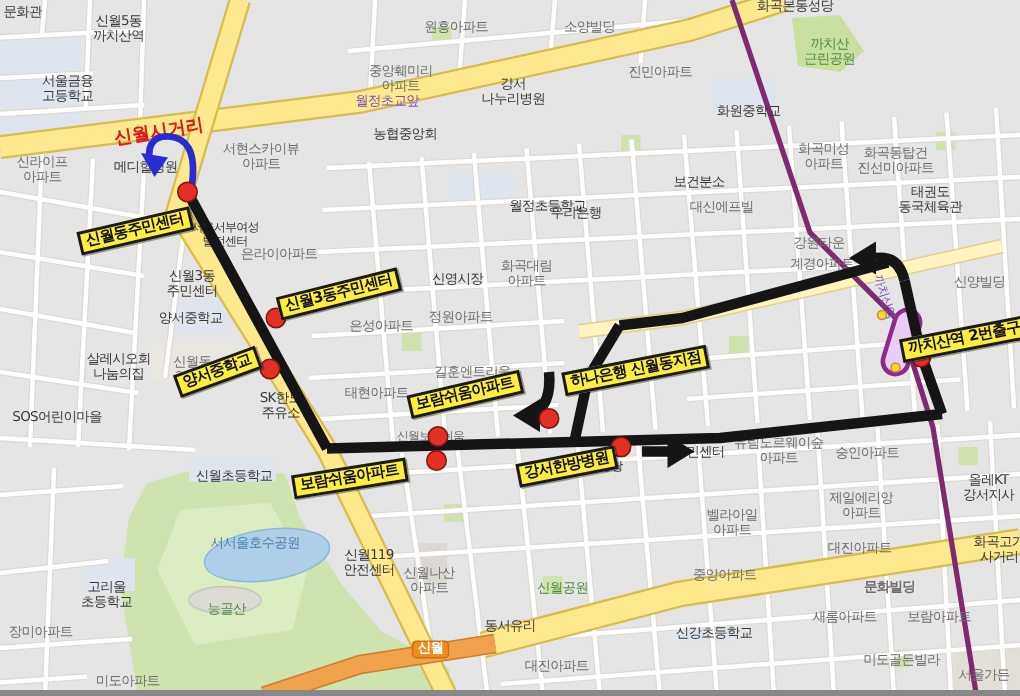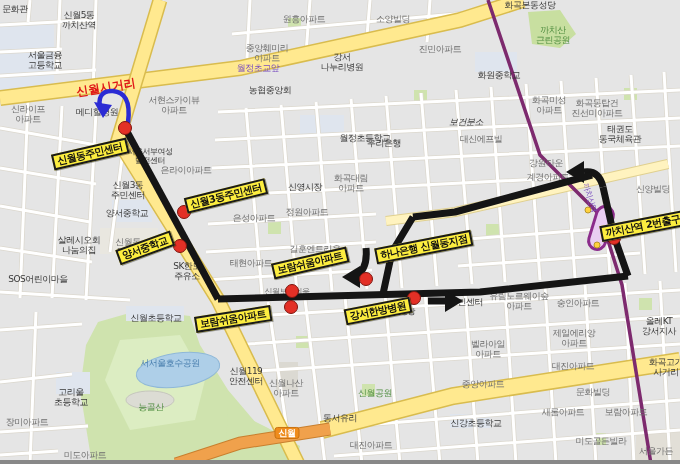--- a/index.html
+++ b/index.html
@@ -120,21 +120,21 @@
       <div class="poi cd" style="left: 530px; top: 5px; transform: translate(-50%, -50%) rotate(0deg);">화곡본동성당</div>
       <div class="poi cgr" style="left: 553px; top: 35px; transform: translate(-50%, -50%) rotate(0deg);">까치산
 근린공원</div>
       <div class="poi cd" style="left: 499px; top: 75px; transform: translate(-50%, -50%) rotate(0deg);">화원중학교</div>
       <div class="poi cg" style="left: 549px; top: 105px; transform: translate(-50%, -50%) rotate(0deg);">화곡미성
 아파트</div>
       <div class="poi cg" style="left: 597px; top: 108px; transform: translate(-50%, -50%) rotate(0deg);">화곡동탑건
 진선미아파트</div>
       <div class="poi cd" style="left: 620px; top: 134px; transform: translate(-50%, -50%) rotate(0deg);">태권도
 동국체육관</div>
-      <div class="poi cd" style="left: 466px; top: 122px; transform: translate(-50%, -50%) rotate(0deg); font-style: italic;">보건분소</div>
+      <div class="poi cd" style="left: 466px; top: 122px; transform: translate(-50%, -50%) rotate(0deg);">보건분소</div>
       <div class="poi cg" style="left: 481px; top: 139px; transform: translate(-50%, -50%) rotate(0deg);">대신에프빌</div>
       <div class="poi cd" style="left: 150px; top: 157px; font-size: 8px; transform: translate(-50%, -50%) rotate(0deg);">서울서부여성
 발전센터</div>
       <div class="poi cg" style="left: 186px; top: 170px; transform: translate(-50%, -50%) rotate(0deg);">은라이아파트</div>
       <div class="poi cd" style="left: 128px; top: 190px; transform: translate(-50%, -50%) rotate(0deg);">신월3동
 주민센터</div>
       <div class="poi cd" style="left: 127px; top: 213px; transform: translate(-50%, -50%) rotate(0deg);">양서중학교</div>
       <div class="poi cd" style="left: 79px; top: 245px; transform: translate(-50%, -50%) rotate(0deg);">살레시오회
 나눔의집</div>
       <div class="poi cg" style="left: 128px; top: 247px; transform: translate(-50%, -50%) rotate(0deg);">신월동
@@ -175,21 +175,21 @@
       <div class="poi cg" style="left: 574px; top: 338px; transform: translate(-50%, -50%) rotate(0deg);">제일에리앙
 아파트</div>
       <div class="poi cd" style="left: 659px; top: 326px; transform: translate(-50%, -50%) rotate(0deg);">올레KT
 강서지사</div>
       <div class="poi cg" style="left: 488px; top: 349px; transform: translate(-50%, -50%) rotate(0deg);">벨라아일
 아파트</div>
       <div class="poi cg" style="left: 573px; top: 366px; transform: translate(-50%, -50%) rotate(0deg);">대진아파트</div>
       <div class="poi cd" style="left: 666px; top: 367px; transform: translate(-50%, -50%) rotate(0deg);">화곡고가
 사거리</div>
       <div class="poi cg" style="left: 483px; top: 384px; transform: translate(-50%, -50%) rotate(0deg);">중앙아파트</div>
-      <div class="poi cg" style="left: 593px; top: 392px; transform: translate(-50%, -50%) rotate(0deg);">문화빌딩</div>
+      <div class="poi cg" style="left: 593px; top: 392px; transform: translate(-50%, -50%) rotate(0deg); font-weight: bold;">문화빌딩</div>
       <div class="poi cg" style="left: 563px; top: 412px; transform: translate(-50%, -50%) rotate(0deg);">새롬아파트</div>
       <div class="poi cg" style="left: 626px; top: 412px; transform: translate(-50%, -50%) rotate(0deg);">보람아파트</div>
       <div class="poi cd" style="left: 476px; top: 423px; transform: translate(-50%, -50%) rotate(0deg);">신강초등학교</div>
       <div class="poi cg" style="left: 601px; top: 441px; transform: translate(-50%, -50%) rotate(0deg);">미도골든빌라</div>
       <div class="poi cg" style="left: 656px; top: 451px; transform: translate(-50%, -50%) rotate(0deg);">서울가든</div>
       <div class="poi cp" style="left: 258px; top: 68px; transform: translate(-50%, -50%) rotate(0deg);">월정초교앞</div>
       <div class="poi cr" style="left: 106px; top: 88px; font-size: 12px; transform: translate(-50%, -50%) rotate(-9deg);">신월시거리</div>
       <div class="poi cp" style="left: 589px; top: 198px; font-size: 8px; transform: translate(-50%, -50%) rotate(72deg);">까치산역</div>
       <div class="poi cw" style="left: 287px; top: 433px; transform: translate(-50%, -50%) rotate(0deg);">신월</div>
     </div>

